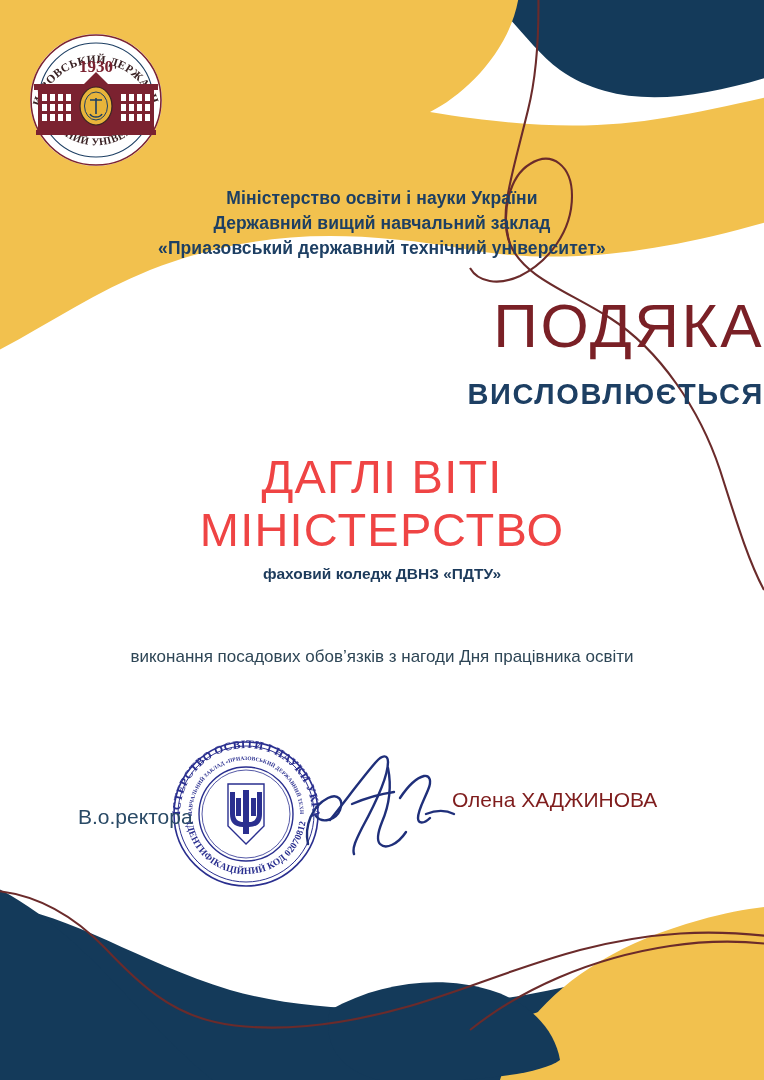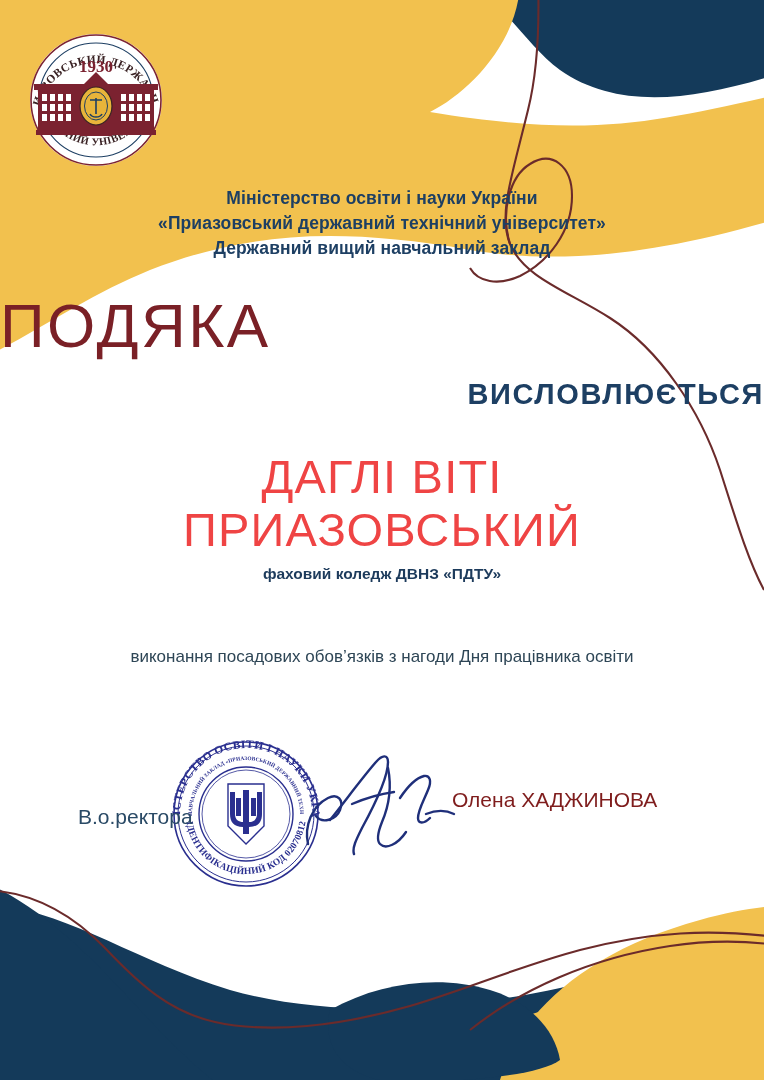--- a/index.html
+++ b/index.html
@@ -54,21 +54,21 @@
     color: #1d3f63;
     line-height: 25px;
     letter-spacing: 0.1px;
   }
 
   .title-podyaka {
     position: absolute;
     left: 0;
     top: 294px;
     width: 764px;
-    text-align: left;
+    text-align: right;
     font-size: 62px;
     font-weight: normal;
     color: #7a2026;
     letter-spacing: 2.5px;
     line-height: 64px;
   }
   .title-vyslovlyuyetsya {
     position: absolute;
     left: 0;
     top: 378px;
@@ -287,30 +287,30 @@
       <ellipse cx="76" cy="82" rx="16" ry="19" fill="#e8b43a" stroke="#3a2224" stroke-width="1.2"></ellipse>
       <ellipse cx="76" cy="82" rx="11.5" ry="14" fill="none" stroke="#1d3f63" stroke-width="1"></ellipse>
       <path d="M 70,76 L 82,76 M 76,74 L 76,90 M 70,90 C 72,94 80,94 82,90" fill="none" stroke="#1d3f63" stroke-width="1.6"></path>
     </g>
   </svg>
 
   <div class="content">
 
     <div class="header-block">
       <div class="header-line">Міністерство освіти і науки України</div>
+      <div class="header-line">Державний вищий навчальний заклад</div>
       <div class="header-line">«Приазовський державний технічний університет»</div>
-      <div class="header-line">Державний вищий навчальний заклад</div>
     </div>
 
     <div class="title-podyaka">ПОДЯКА</div>
     <div class="title-vyslovlyuyetsya">ВИСЛОВЛЮЄТЬСЯ</div>
 
     <div class="recipient">
       <div>ДАГЛІ ВІТІ</div>
-      <div>ПРИАЗОВСЬКИЙ</div>
+      <div>МІНІСТЕРСТВО</div>
     </div>
 
     <div class="position-block">
       <div class="position-line">фаховий коледж ДВНЗ «ПДТУ»</div>
     </div>
 
     <div class="reason-block">
       <div class="reason-line">виконання посадових обов’язків  з нагоди Дня працівника освіти</div>
     </div>
 

